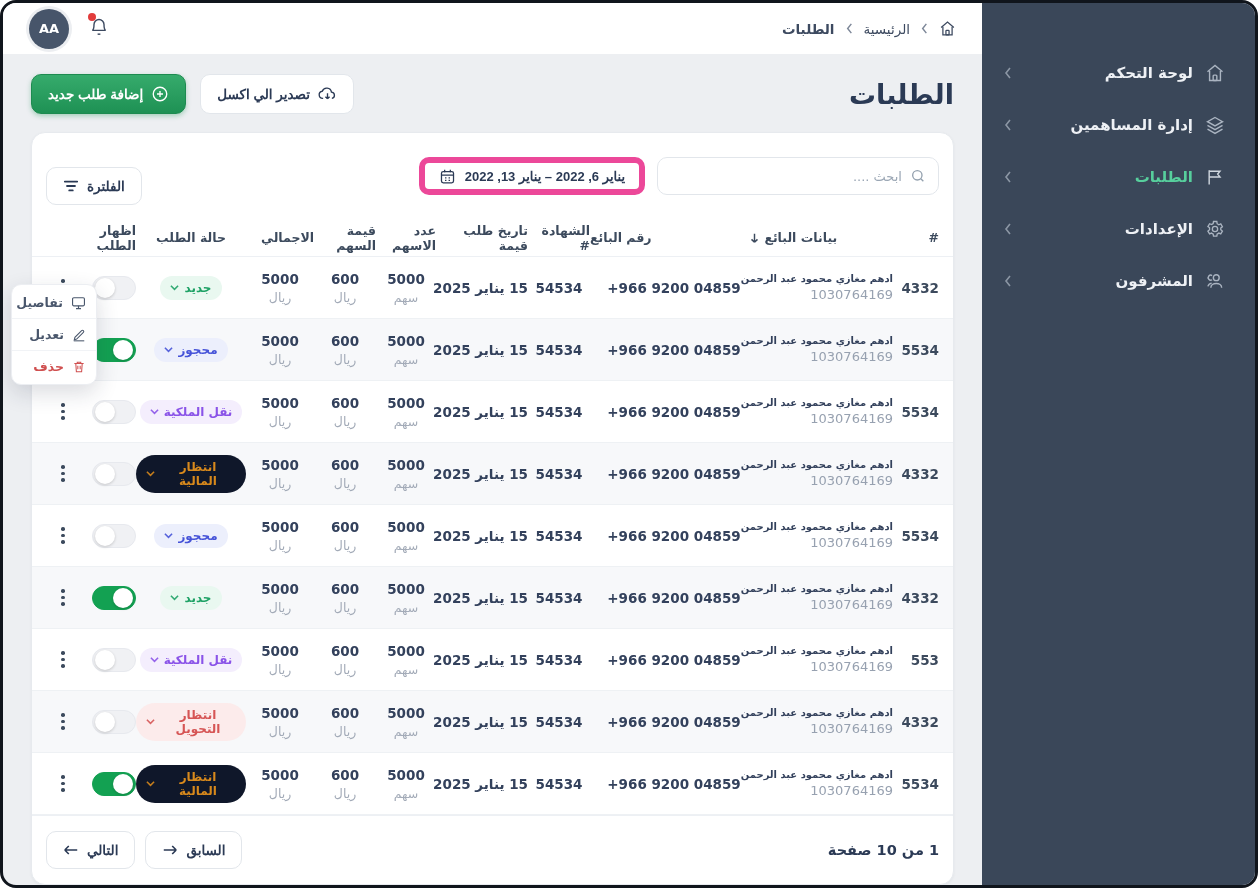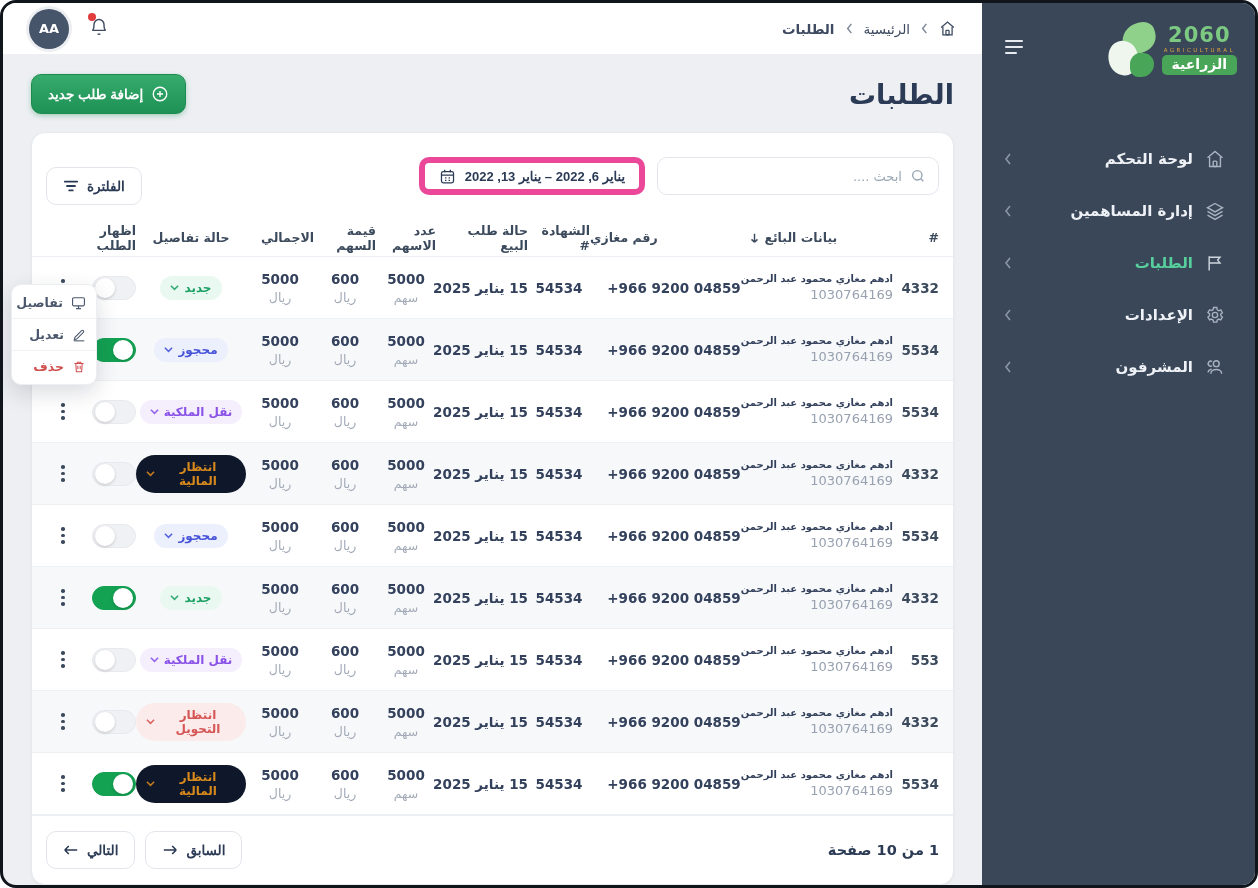--- a/index.html
+++ b/index.html
@@ -93,39 +93,20 @@
   .pager-info { font-size:14.5px; font-weight:bold; color:#2b3a55; }
   .pager-btns { margin-inline-start:auto; display:flex; gap:10px; }
   .pager-btn { height:38px; min-width:86px; justify-content:center; }
 </style>
 </head>
 <body>
 
 <div class="frame">
 
   <aside class="sidebar">
-    <div class="logo-row">
-      <div class="logo">
-        <div class="logo-text">
-          <span class="logo-year">2060</span>
-          <span class="logo-sub">AGRICULTURAL</span>
-          <span class="logo-name">الزراعية</span>
-        </div>
-        <div class="emblem">
-          <div class="blob1"></div>
-            <div class="blob2"></div>
-            <div class="blob3"></div>
-        </div>
-      </div>
-      <span class="burger">
-        <svg width="20" height="16" viewBox="0 0 20 16">
-            <path d="M2 2h16M2 8h16M2 14h10" stroke="currentColor" stroke-width="2" stroke-linecap="round"></path>
-          </svg>
-      </span>
-    </div>
     <nav class="nav" id="side-nav">
         <div class="nav-item">
           <span class="nav-icon">
             <svg width="20" height="20" viewBox="0 0 24 24" fill="none" stroke="currentColor" stroke-width="1.7">
               <path d="M3 10.5 12 3l9 7.5"></path>
               <path d="M5.5 9.5V21h13V9.5"></path>
               <rect x="9.8" y="14.5" width="4.4" height="6.5" rx="1"></rect>
             </svg>
           </span>
           <span>لوحة التحكم</span>
@@ -230,20 +211,29 @@
           <span class="bell-dot"></span>
         </span>
         <div class="avatar">AA</div>
       </div>
     </div>
 
     <div class="content">
       <div class="title-row">
         <h1 class="page-title">الطلبات</h1>
         <div class="title-buttons">
+          <button class="btn">
+            <span style="display:flex;">
+              <svg width="19" height="16" viewBox="0 0 24 20" fill="none" stroke="#2b3a55" stroke-width="1.7">
+                  <path d="M6.5 15.5H6a4.5 4.5 0 0 1-.6-8.96A6 6 0 0 1 17 7.6a4 4 0 0 1 .6 7.9h-.1"></path>
+                  <path d="M12 9v7m0 0-2.6-2.4M12 16l2.6-2.4"></path>
+                </svg>
+            </span>
+            <span>تصدير الي اكسل</span>
+          </button>
           <button class="btn btn-green">
             <span style="display:flex;">
               <svg width="18" height="18" viewBox="0 0 24 24" fill="none" stroke="#fff" stroke-width="1.8">
                   <circle cx="12" cy="12" r="9"></circle>
                   <path d="M12 8v8M8 12h8"></path>
                 </svg>
             </span>
             <span>إضافة طلب جديد</span>
           </button>
         </div>
@@ -286,39 +276,39 @@
             </div>
           <div style="justify-content:flex-end;">
             <span>بيانات البائع</span>
             <span style="display:flex;">
               <svg width="11" height="12" viewBox="0 0 12 14" fill="none" stroke="#3c4a5d" stroke-width="1.7">
                   <path d="M6 2v10m0 0-3.5-3.4M6 12l3.5-3.4"></path>
                 </svg>
             </span>
           </div>
           <div style="justify-content:flex-end;">
-              <span>رقم مغازي</span>
+              <span>رقم البائع</span>
             </div>
           <div>
               <span>الشهادة #</span>
             </div>
           <div>
-              <span>حالة طلب البيع</span>
+              <span>تاريخ طلب قيمة</span>
             </div>
           <div>
               <span>عدد الاسهم</span>
             </div>
           <div>
               <span>قيمة السهم</span>
             </div>
           <div>
               <span>الاجمالي</span>
             </div>
           <div style="justify-content:center;">
-              <span>حالة تفاصيل</span>
+              <span>حالة الطلب</span>
             </div>
           <div>
               <span>اظهار الطلب</span>
             </div>
           <div></div>
         </div>
 
         <div id="rows">
             <div class="grid-row">
               <div class="cell-id">4332</div>

